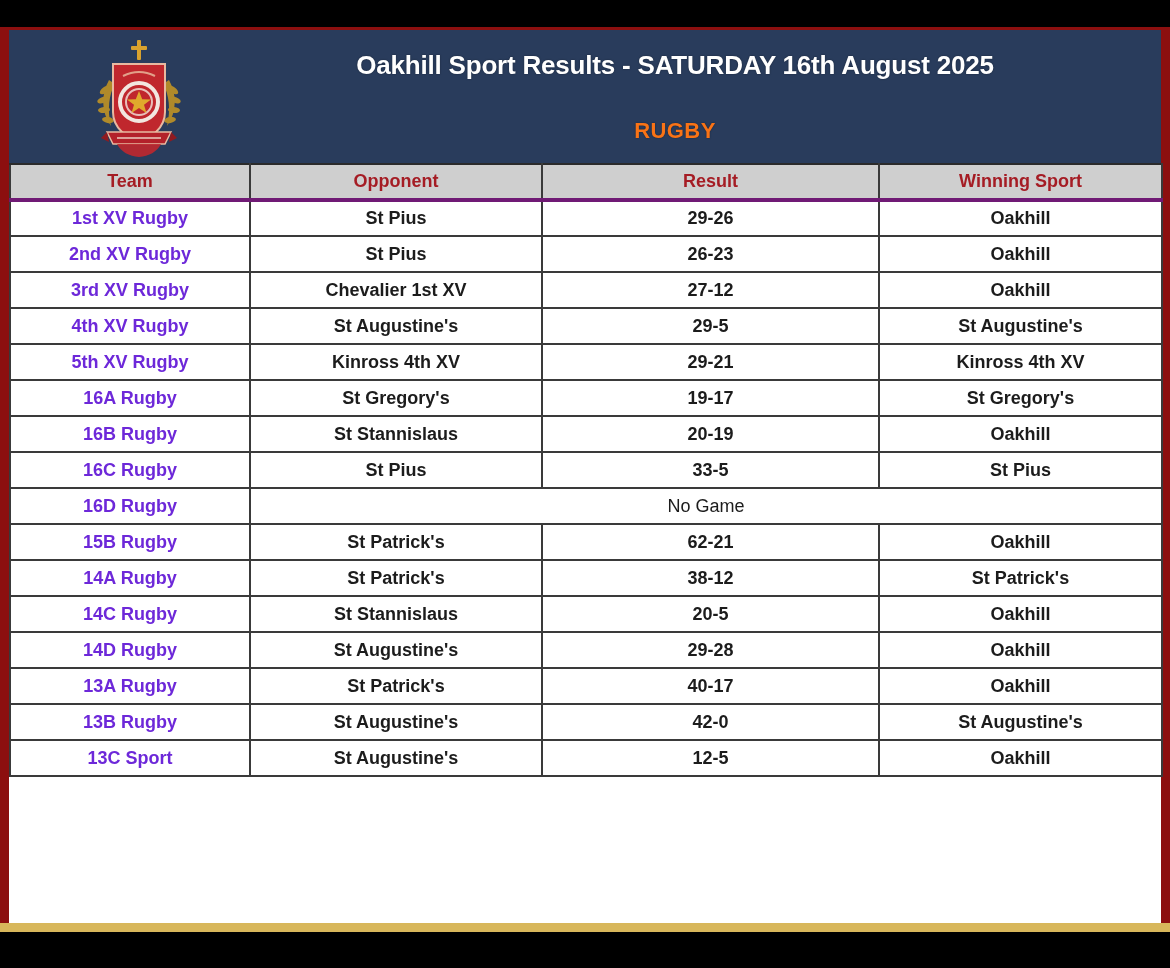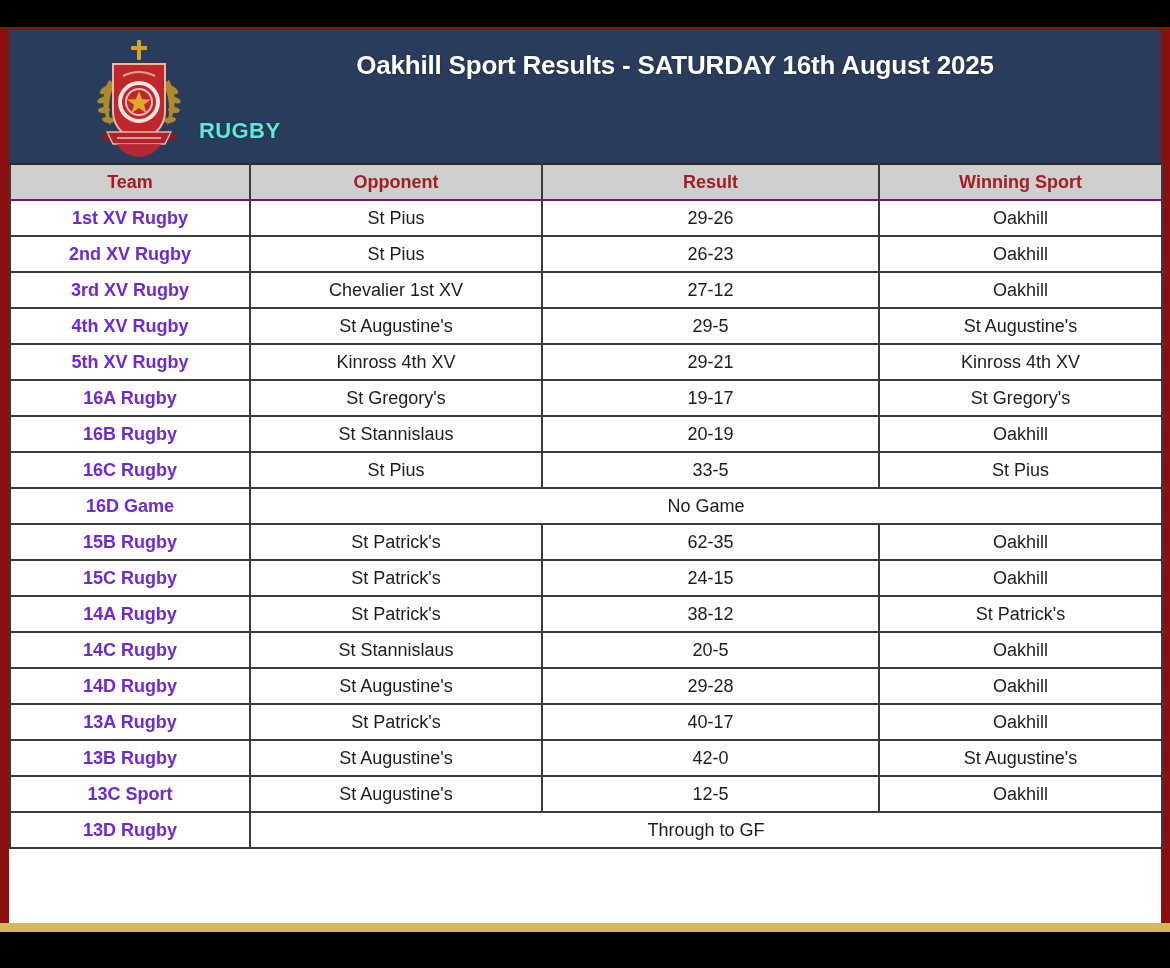--- a/index.html
+++ b/index.html
@@ -101,22 +101,22 @@
     letter-spacing: -0.2px;
     white-space: nowrap;
     text-shadow: 0 0 2px rgba(0,0,0,0.4);
   }
 
   .sub-title {
     position: absolute;
     top: 88px;
     left: 0;
     right: 0;
-    text-align: left;
-    color: #5eead4;
+    text-align: center;
+    color: #f97316;
     font-size: 22px;
     font-weight: bold;
     letter-spacing: 0.4px;
     text-shadow: 0 0 2px rgba(0,0,0,0.4);
   }
 
   
   table.results {
     border-collapse: collapse;
     width: 100%;
@@ -136,32 +136,32 @@
     overflow: hidden;
     white-space: nowrap;
   }
 
   table.results thead th {
     background: #cfcfcf;
     color: #a51c24;
     font-weight: bold;
     font-size: 18px;
     border-top: 2px solid #2b2b2b;
-    border-bottom: 2px solid #701a75;
+    border-bottom: 4px solid #701a75;
     margin-left: 33px;
   }
 
   td.team-cell {
     color: #6d28d9;
     font-weight: bold;
   }
 
   td.plain-cell {
     color: #1c1c1c;
-    font-weight: normal;
+    font-weight: bold;
   }
 
   td.span-cell {
     color: #1c1c1c;
     font-weight: normal;
   }
 
   
   col.c1 { width: 240px; }
   col.c2 { width: 292px; }
@@ -285,33 +285,27 @@
             <td class="plain-cell">20-19</td>
             <td class="plain-cell">Oakhill</td>
           </tr>
           <tr>
             <td class="team-cell">16C Rugby</td>
             <td class="plain-cell">St Pius</td>
             <td class="plain-cell">33-5</td>
             <td class="plain-cell">St Pius</td>
           </tr>
           <tr>
-            <td class="team-cell">16D Game</td>
+            <td class="team-cell">16D Rugby</td>
             <td class="span-cell" colspan="3">No Game</td>
           </tr>
           <tr>
             <td class="team-cell">15B Rugby</td>
             <td class="plain-cell">St Patrick's</td>
-            <td class="plain-cell">62-35</td>
-            <td class="plain-cell">Oakhill</td>
-          </tr>
-          <tr>
-            <td class="team-cell">15C Rugby</td>
-            <td class="plain-cell">St Patrick's</td>
-            <td class="plain-cell">24-15</td>
+            <td class="plain-cell">62-21</td>
             <td class="plain-cell">Oakhill</td>
           </tr>
           <tr>
             <td class="team-cell">14A Rugby</td>
             <td class="plain-cell">St Patrick's</td>
             <td class="plain-cell">38-12</td>
             <td class="plain-cell">St Patrick's</td>
           </tr>
           <tr>
             <td class="team-cell">14C Rugby</td>
@@ -336,24 +330,20 @@
             <td class="plain-cell">St Augustine's</td>
             <td class="plain-cell">42-0</td>
             <td class="plain-cell">St Augustine's</td>
           </tr>
           <tr>
             <td class="team-cell">13C Sport</td>
             <td class="plain-cell">St Augustine's</td>
             <td class="plain-cell">12-5</td>
             <td class="plain-cell">Oakhill</td>
           </tr>
-          <tr>
-            <td class="team-cell">13D Rugby</td>
-            <td class="span-cell" colspan="3">Through to GF</td>
-          </tr>
         </tbody>
     </table>
 
   </div>
 
   <div class="gold-strip"></div>
   <div class="bottom-black"></div>
 
 </div>
 

